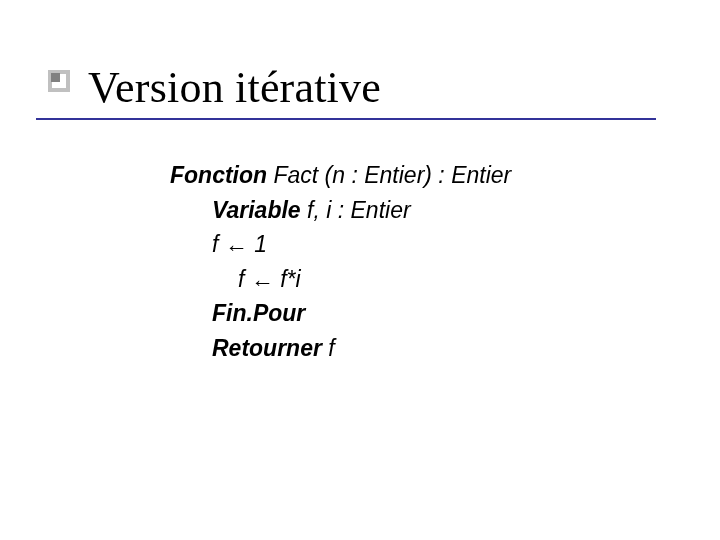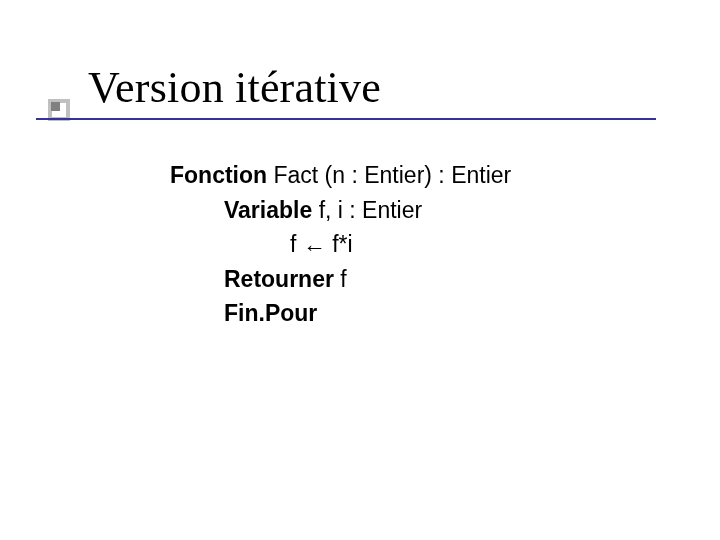--- a/index.html
+++ b/index.html
@@ -1,18 +1,18 @@
 <!DOCTYPE html>
 <html><head>
 <meta charset="utf-8">
 <style>
   * { margin: 0; padding: 0; box-sizing: border-box; }
   html, body { width: 720px; height: 540px; background: #fff; font-family: Verdana, Geneva, sans-serif; color: #000; }
   .slide { position: relative; width: 720px; height: 540px; }
-  .title-wrap { position: absolute; top: 62px; left: 48px; display: flex; align-items: flex-end; }
+  .title-wrap { position: absolute; top: 62px; left: 48px; display: flex; align-items: flex-start; }
   .bullet-sq {
     width: 22px; height: 22px;
     background: transparent;
     border: 4px solid #C0C0C0;
     position: relative;
     margin-right: 18px;
     top: 8px;
   }
   .bullet-sq::after {
     content: "";
@@ -37,24 +37,25 @@
     background: #333399;
   }
   .body {
     position: absolute;
     top: 158px;
     left: 170px;
     font-family: "Comic Sans MS", "Comic Sans", cursive, sans-serif;
     font-size: 23px;
     line-height: 1.5;
     color: #000;
+    font-style: italic;
   }
   .l0 { margin-left: 0; }
-  .l1 { margin-left: 54px; }
-  .l2 { margin-left: 120px; }
+  .l1 { margin-left: 42px; }
+  .l2 { margin-left: 68px; }
   .bold { font-weight: 700; }
 </style>
 </head>
 <body>
 <div class="slide">
 
   <div class="title-wrap">
     <div class="bullet-sq"></div>
     <div class="title">Version itérative</div>
   </div>
@@ -62,25 +63,28 @@
 
   <div class="body">
     <div class="l0">
       <span class="bold">Fonction</span>
       <span> Fact (n : Entier) : Entier</span>
     </div>
     <div class="l1">
       <span class="bold">Variable</span>
       <span> f, i : Entier</span>
     </div>
+    <div class="l1">
+      <span>f ← 1</span>
+    </div>
     <div class="l2">
       <span>f ← f*i</span>
     </div>
     <div class="l1">
+      <span class="bold">Fin.Pour</span>
+    </div>
+    <div class="l1">
       <span class="bold">Retourner</span>
       <span> f</span>
-    </div>
-    <div class="l1">
-      <span class="bold">Fin.Pour</span>
     </div>
   </div>
 
 </div>
 
 </body></html>

